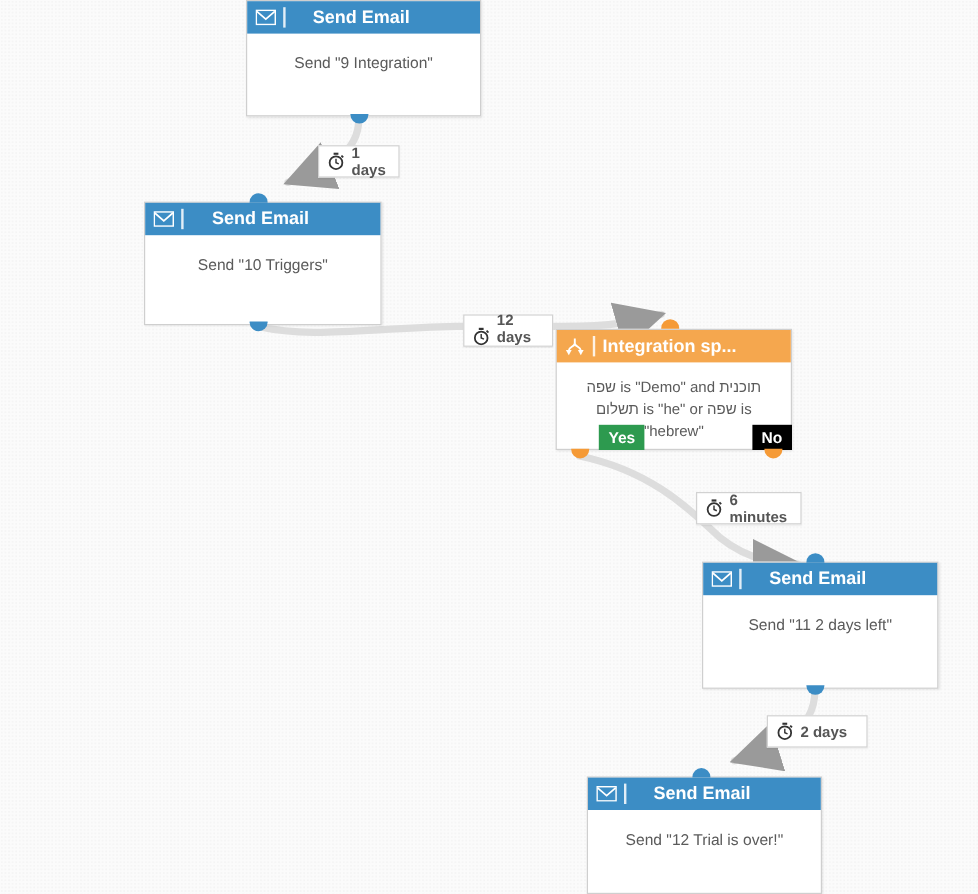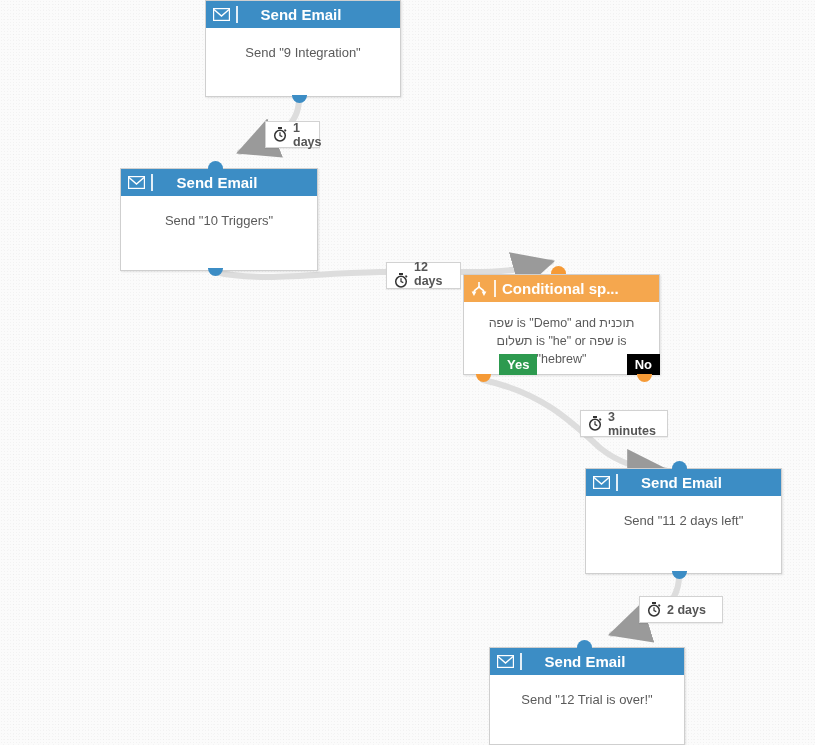--- a/index.html
+++ b/index.html
@@ -212,21 +212,21 @@
     <span class="hdr-icon">
       <svg width="18" height="16" viewBox="0 0 18 16">
         <path d="M 9 1 L 9 5" fill="none" stroke="#ffffff" stroke-width="1.6"></path>
         <path d="M 9 5 C 9 8, 4 8, 4 11" fill="none" stroke="#ffffff" stroke-width="1.6"></path>
         <path d="M 9 5 C 9 8, 14 8, 14 11" fill="none" stroke="#ffffff" stroke-width="1.6"></path>
         <path d="M 4 15 L 1.6 10.6 L 6.4 10.6 Z" fill="#ffffff"></path>
         <path d="M 14 15 L 11.6 10.6 L 16.4 10.6 Z" fill="#ffffff"></path>
       </svg>
     </span>
     <span class="hdr-divider"></span>
-    <span class="hdr-title">Conditional sp...</span>
+    <span class="hdr-title">Integration sp...</span>
   </div>
   <div class="cond-body">שפה is "Demo" and תוכנית תשלום is "he" or שפה is "hebrew"</div>
   <div class="cond-footer">
     <span class="branch-chip branch-yes">Yes</span>
     <span class="branch-chip branch-no">No</span>
   </div>
 </div>
 
 <div class="node node-email" style="left:585px; top:468px; width:197px; height:106px;">
   <div class="node-header">
@@ -259,21 +259,21 @@
 <div class="knob knob-bottom knob-blue" style="left:292px; top:95px;"></div>
 <div class="knob knob-top    knob-blue" style="left:208px; top:161px;"></div>
 <div class="knob knob-bottom knob-blue" style="left:208px; top:268px;"></div>
 <div class="knob knob-top    knob-orange" style="left:551px; top:266px;"></div>
 <div class="knob knob-bottom knob-orange" style="left:476px; top:374px;"></div>
 <div class="knob knob-bottom knob-orange" style="left:637px; top:374px;"></div>
 <div class="knob knob-top    knob-blue" style="left:672px; top:461px;"></div>
 <div class="knob knob-bottom knob-blue" style="left:672px; top:571px;"></div>
 <div class="knob knob-top    knob-blue" style="left:577px; top:640px;"></div>
 
-<div class="delay" style="left:265px; top:121px; width:55px;">
+<div class="delay" style="left:265px; top:121px; width:68px;">
   <span class="clock">
     <svg width="14" height="15" viewBox="0 0 14 15">
       <rect x="5" y="0" width="4" height="2" fill="#333333"></rect>
       <path d="M 11.5 2.6 L 13 4.1" stroke="#333333" stroke-width="1.5" fill="none"></path>
       <circle cx="7" cy="8.6" r="5.3" fill="none" stroke="#333333" stroke-width="1.5"></circle>
       <path d="M 7 5.3 L 7 8.6 L 9.3 9.6" stroke="#333333" stroke-width="1.2" fill="none"></path>
     </svg>
   </span>
   <span>1 days</span>
 </div>
@@ -292,21 +292,21 @@
 
 <div class="delay" style="left:580px; top:410px; width:88px;">
   <span class="clock">
     <svg width="14" height="15" viewBox="0 0 14 15">
       <rect x="5" y="0" width="4" height="2" fill="#333333"></rect>
       <path d="M 11.5 2.6 L 13 4.1" stroke="#333333" stroke-width="1.5" fill="none"></path>
       <circle cx="7" cy="8.6" r="5.3" fill="none" stroke="#333333" stroke-width="1.5"></circle>
       <path d="M 7 5.3 L 7 8.6 L 9.3 9.6" stroke="#333333" stroke-width="1.2" fill="none"></path>
     </svg>
   </span>
-  <span>3 minutes</span>
+  <span>6 minutes</span>
 </div>
 
 <div class="delay" style="left:639px; top:596px; width:84px;">
   <span class="clock">
     <svg width="14" height="15" viewBox="0 0 14 15">
       <rect x="5" y="0" width="4" height="2" fill="#333333"></rect>
       <path d="M 11.5 2.6 L 13 4.1" stroke="#333333" stroke-width="1.5" fill="none"></path>
       <circle cx="7" cy="8.6" r="5.3" fill="none" stroke="#333333" stroke-width="1.5"></circle>
       <path d="M 7 5.3 L 7 8.6 L 9.3 9.6" stroke="#333333" stroke-width="1.2" fill="none"></path>
     </svg>

